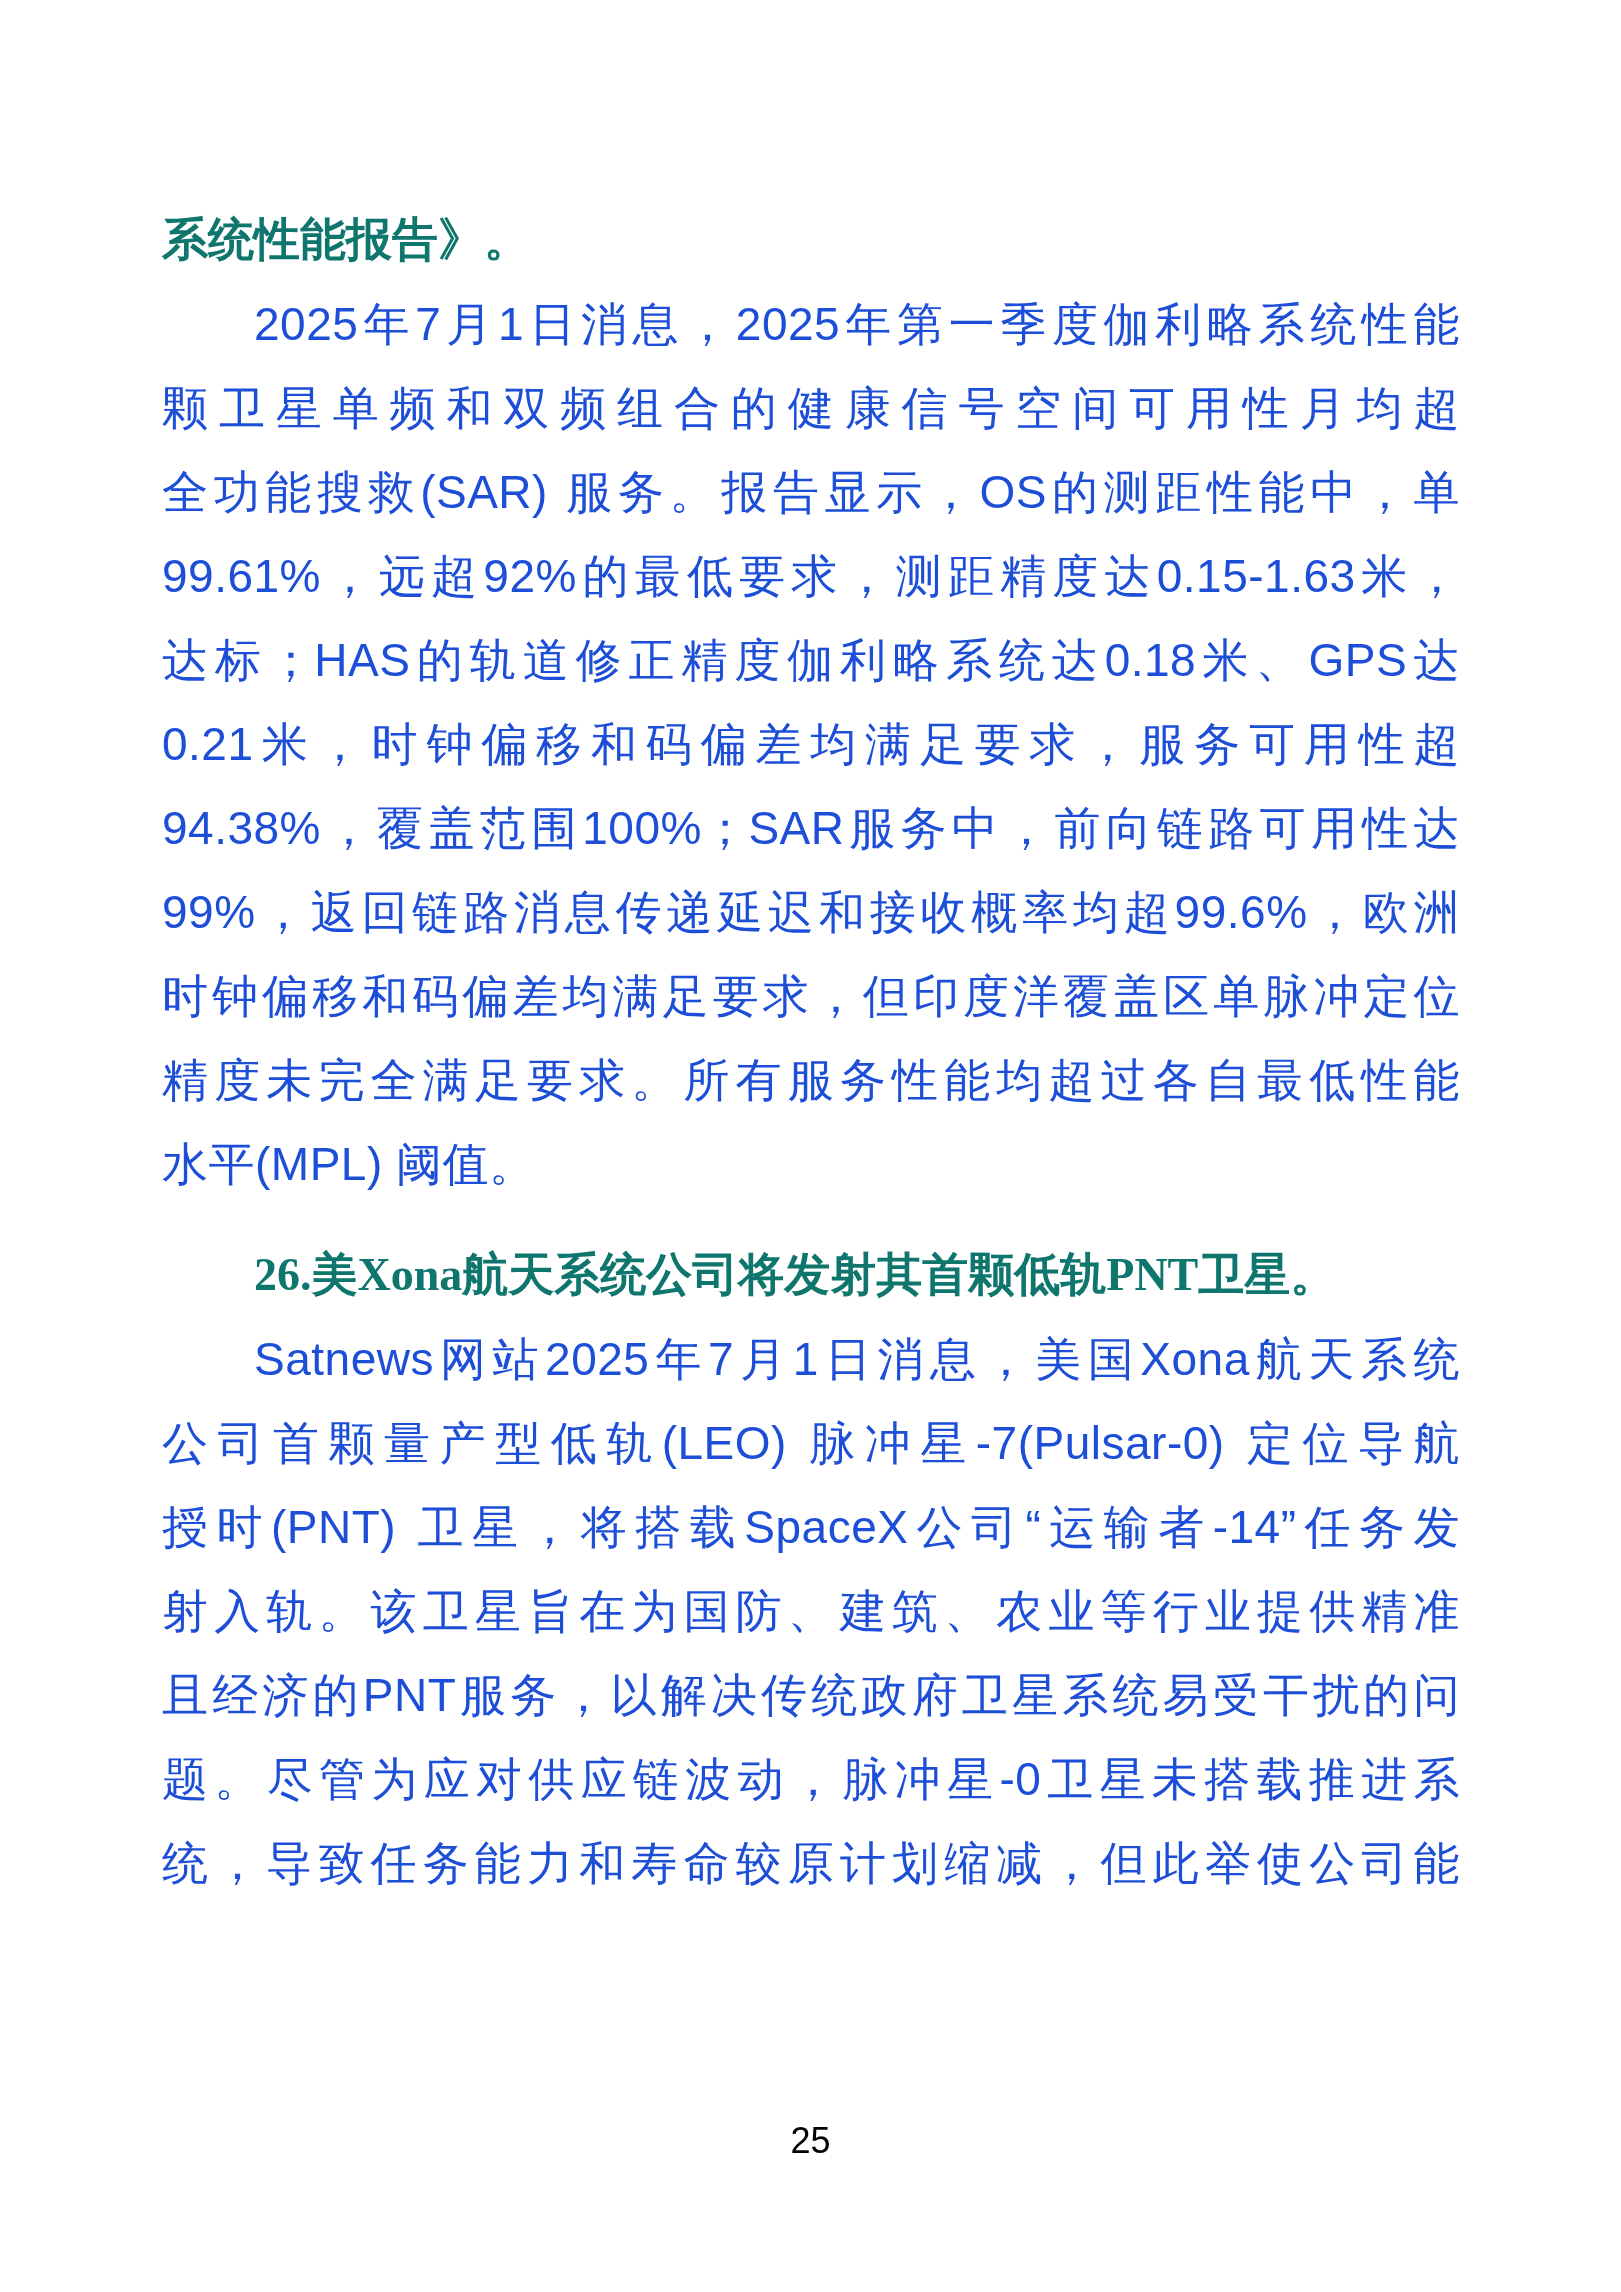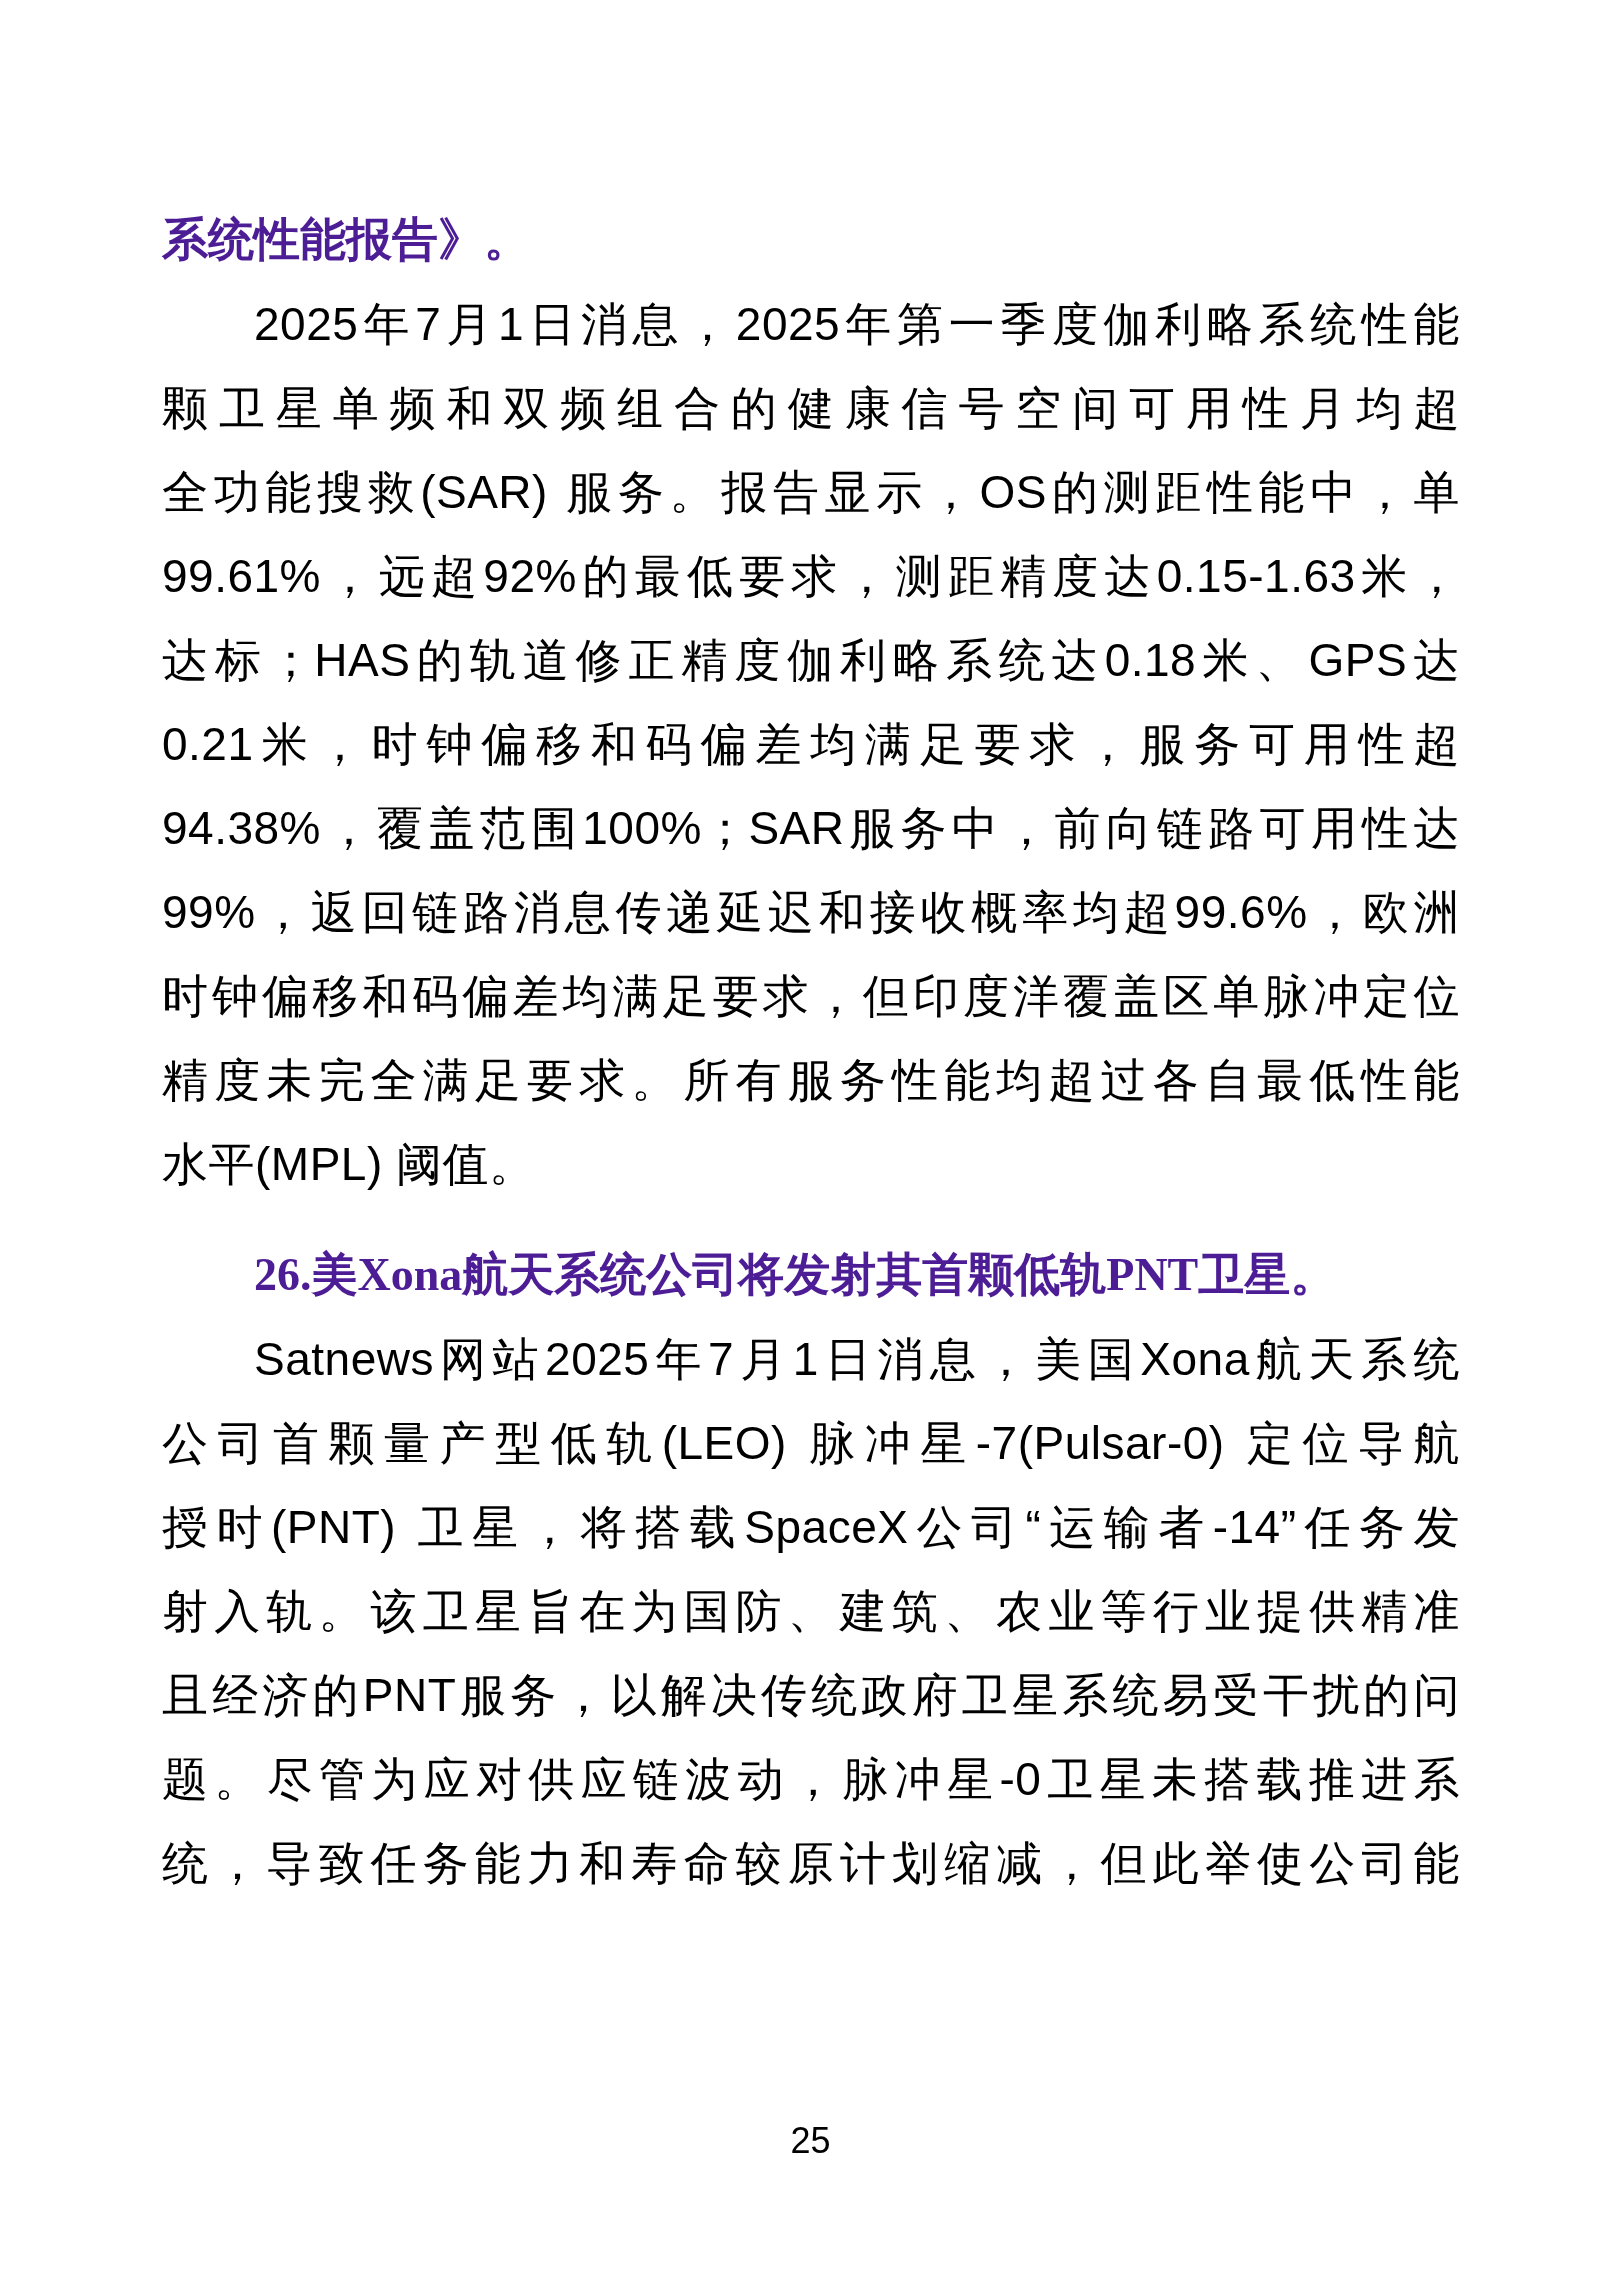--- a/index.html
+++ b/index.html
@@ -22,38 +22,38 @@
     top: 198px;
     width: 1298px;
   }
   .line {
     font-size: 46px;
     line-height: 84px;
     letter-spacing: 0.5px;
     text-align: justify;
     text-align-last: justify;
     white-space: nowrap;
-    color: #000000;
+    color: #1d4ed8;
   }
   .line.lastline {
     text-align: center;
     text-align-last: left;
   }
   .indent {
     text-indent: 2em;
   }
   .kai-heading {
     font-family: "Liberation Serif", serif;
     font-weight: bold;
     font-size: 46px;
     line-height: 84px;
     text-align: left;
     text-align-last: left;
     white-space: nowrap;
-    color: #4c1d95;
+    color: #0f766e;
   }
   .section-gap {
     margin-top: 26.5px;
   }
   .page-number {
     position: absolute;
     top: 2103px;
     left: 0;
     width: 1621px;
     text-align: center;

